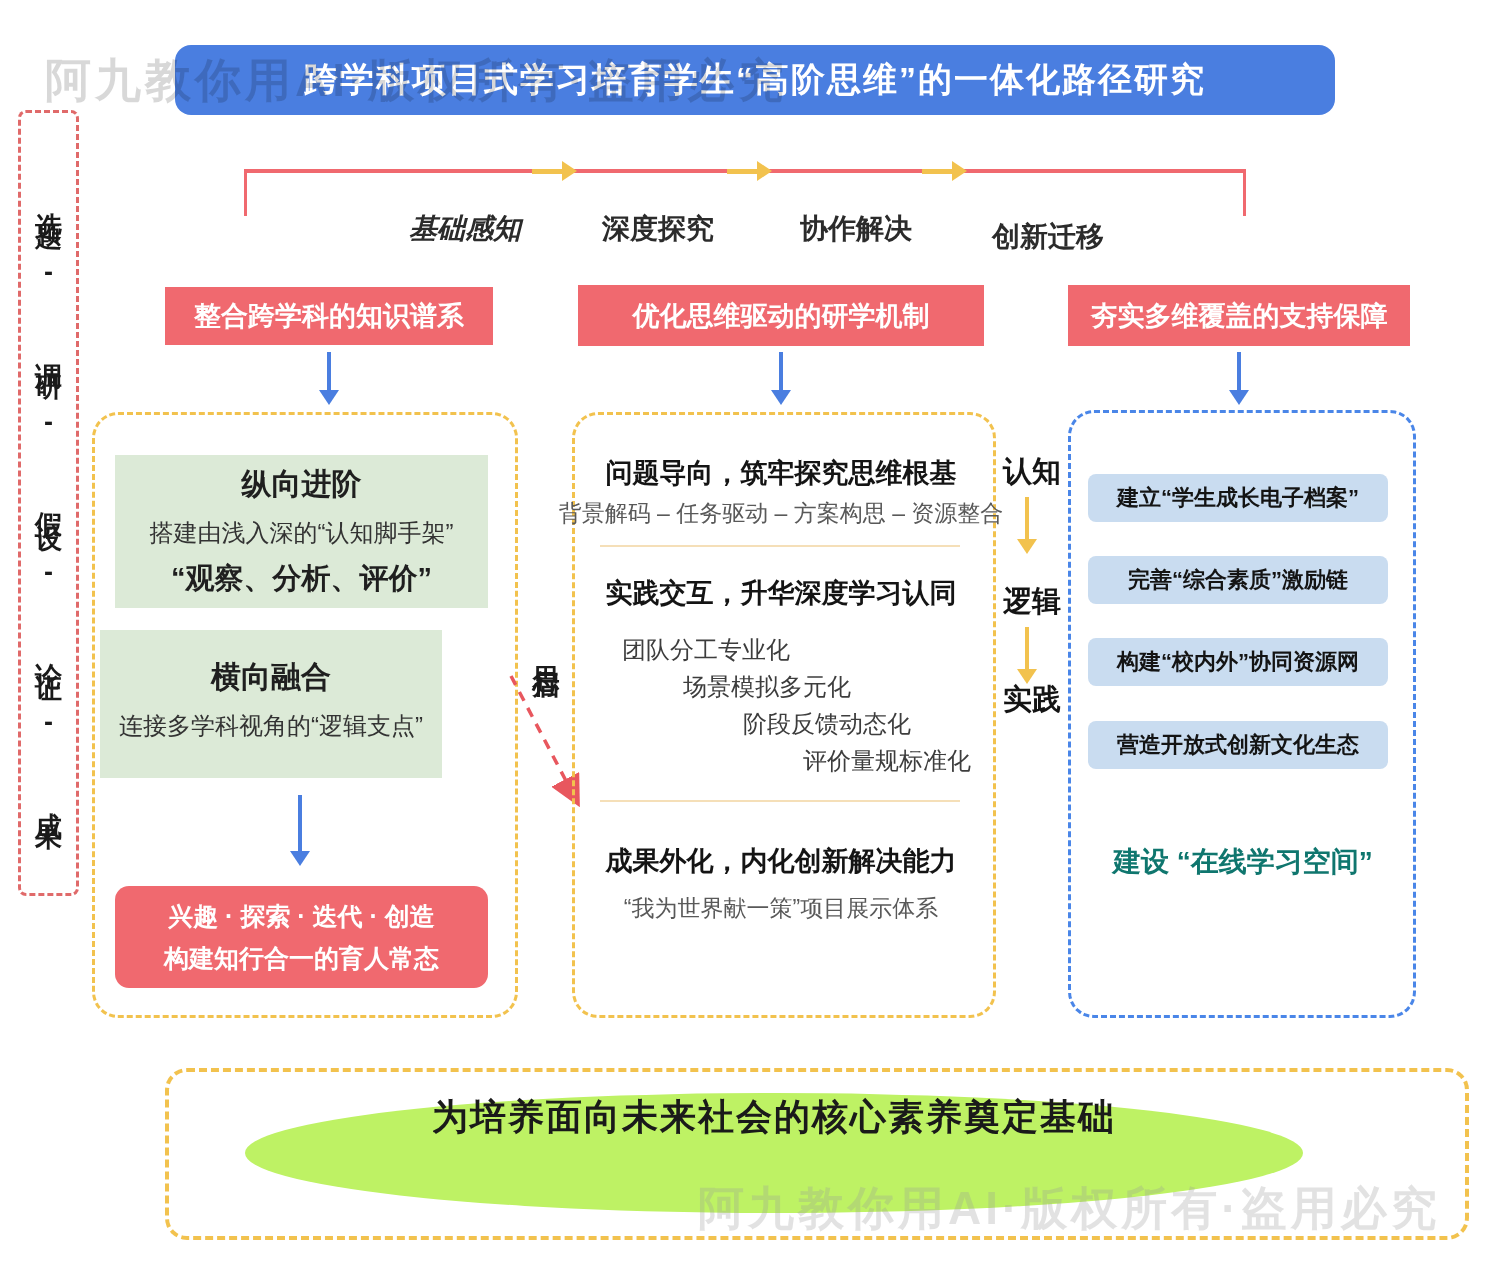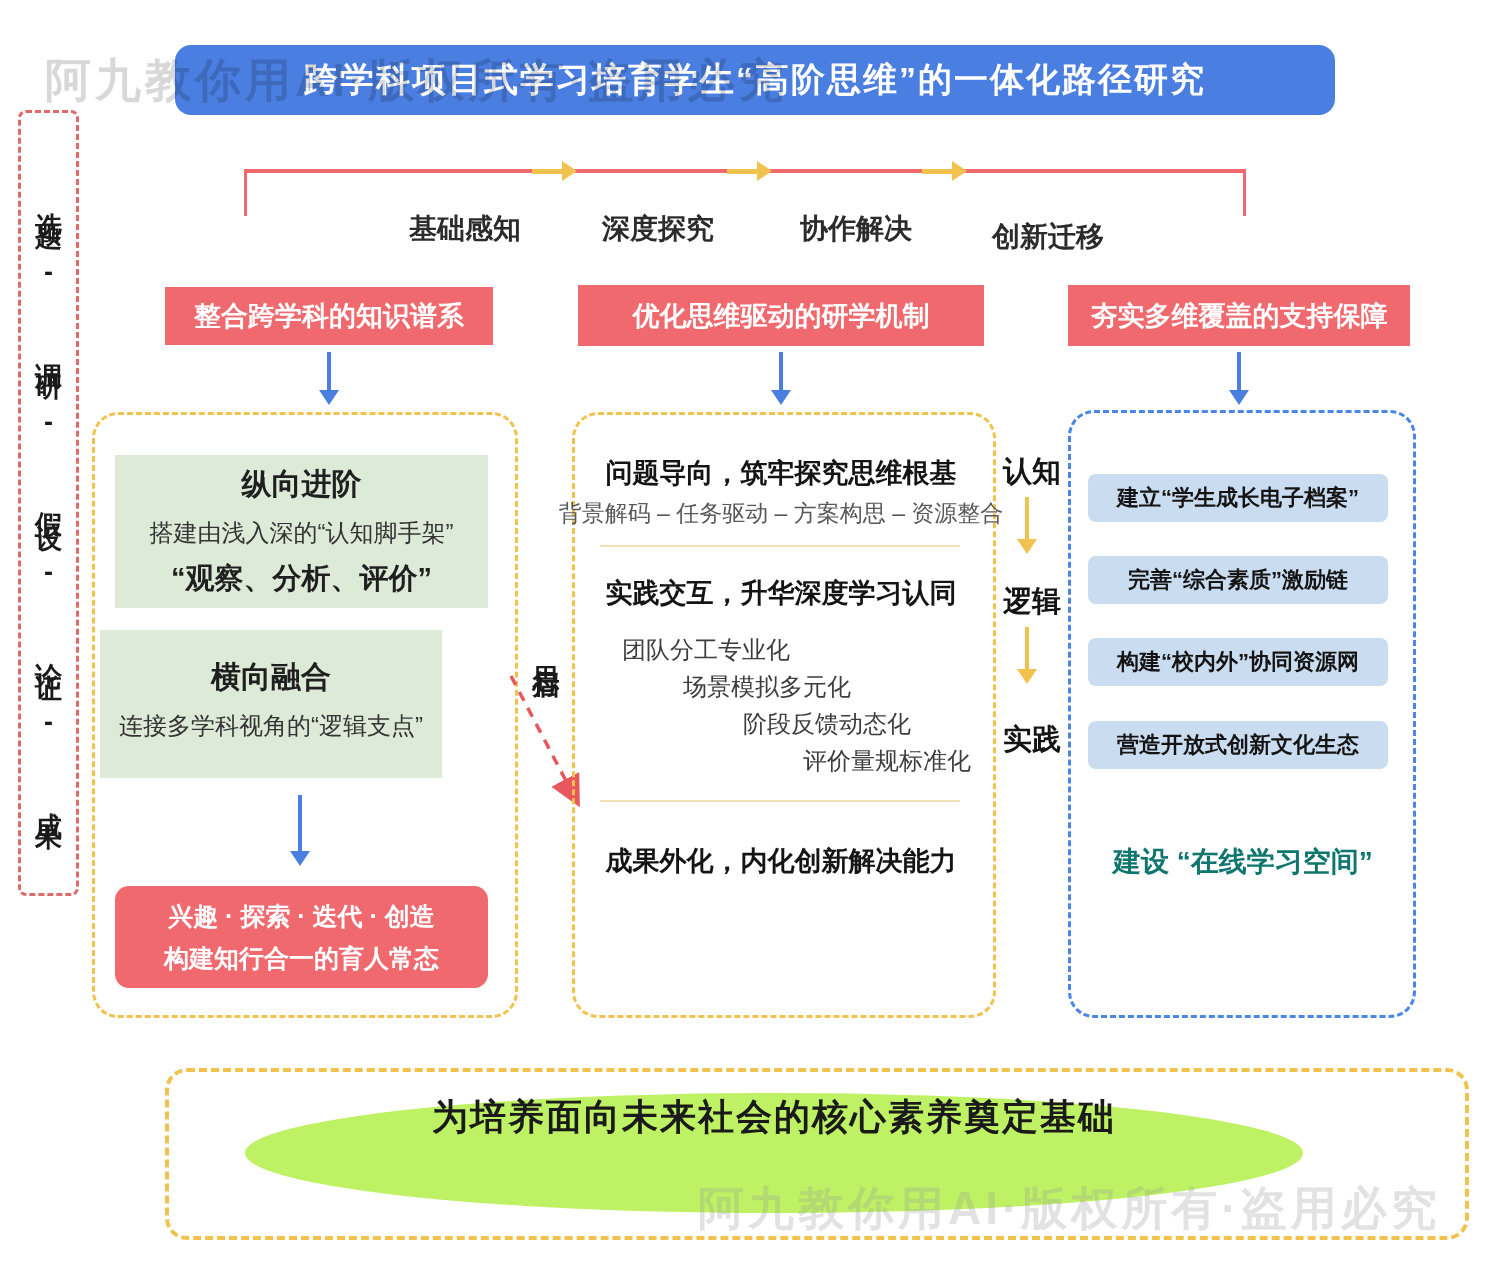--- a/index.html
+++ b/index.html
@@ -135,21 +135,21 @@
     </div>
   <div class="abs harrow" style="left:727px;top:161px;">
       <div class="bar"></div>
       <div class="head"></div>
     </div>
   <div class="abs harrow" style="left:922px;top:161px;">
       <div class="bar"></div>
       <div class="head"></div>
     </div>
 
-  <div class="abs stage-label" style="left:465px;top:210px;">基础感知</div>
+  <div class="abs stage-label" style="left:465px;top:210px;font-style:italic;">基础感知</div>
   <div class="abs stage-label" style="left:658px;top:210px;">深度探究</div>
   <div class="abs stage-label" style="left:856px;top:210px;">协作解决</div>
   <div class="abs stage-label" style="left:1048px;top:210px;margin-top:8px;">创新迁移</div>
 
   <div class="abs pillar" style="left:165px;top:287px;width:328px;height:58px;">
     <span>整合跨学科的知识谱系</span>
   </div>
   <div class="abs pillar" style="left:578px;top:285px;width:406px;height:61px;">
     <span>优化思维驱动的研学机制</span>
   </div>
@@ -210,32 +210,33 @@
   <div class="abs mid-divider" style="left:600px;top:545px;width:360px;"></div>
 
   <div class="abs mid-title" style="left:781px;top:575px;">实践交互，升华深度学习认同</div>
   <div class="abs stair-item" style="left:622px;top:634px;">团队分工专业化</div>
   <div class="abs stair-item" style="left:683px;top:671px;">场景模拟多元化</div>
   <div class="abs stair-item" style="left:743px;top:708px;">阶段反馈动态化</div>
   <div class="abs stair-item" style="left:803px;top:745px;">评价量规标准化</div>
   <div class="abs mid-divider" style="left:600px;top:800px;width:360px;"></div>
 
   <div class="abs mid-title" style="left:781px;top:843px;">成果外化，内化创新解决能力</div>
+  <div class="abs mid-sub" style="left:781px;top:893px;">“我为世界献一策”项目展示体系</div>
 
   <div class="abs prog-label" style="left:1003px;top:452px;">认知</div>
   <div class="abs varrow yellow" style="left:1017px;top:497px;">
       <div class="bar" style="height:42px;"></div>
       <div class="head"></div>
     </div>
   <div class="abs prog-label" style="left:1003px;top:582px;">逻辑</div>
   <div class="abs varrow yellow" style="left:1017px;top:627px;">
       <div class="bar" style="height:42px;"></div>
       <div class="head"></div>
     </div>
-  <div class="abs prog-label" style="left:1003px;top:720px;text-align:right;">实践</div>
+  <div class="abs prog-label" style="left:1003px;top:680px;text-align:right;">实践</div>
 
   <div class="abs col-dash col-blue" style="left:1068px;top:410px;width:342px;height:602px;"></div>
 
   <div class="abs blue-item" style="left:1088px;top:474px;width:300px;height:48px;">建立“学生成长电子档案”</div>
   <div class="abs blue-item" style="left:1088px;top:556px;width:300px;height:48px;">完善“综合素质”激励链</div>
   <div class="abs blue-item" style="left:1088px;top:638px;width:300px;height:48px;">构建“校内外”协同资源网</div>
   <div class="abs blue-item" style="left:1088px;top:721px;width:300px;height:48px;">营造开放式创新文化生态</div>
   <div class="abs right-footer" style="left:1113px;top:843px;">建设 “在线学习空间”</div>
 
   <div class="abs bottom-box"></div>

